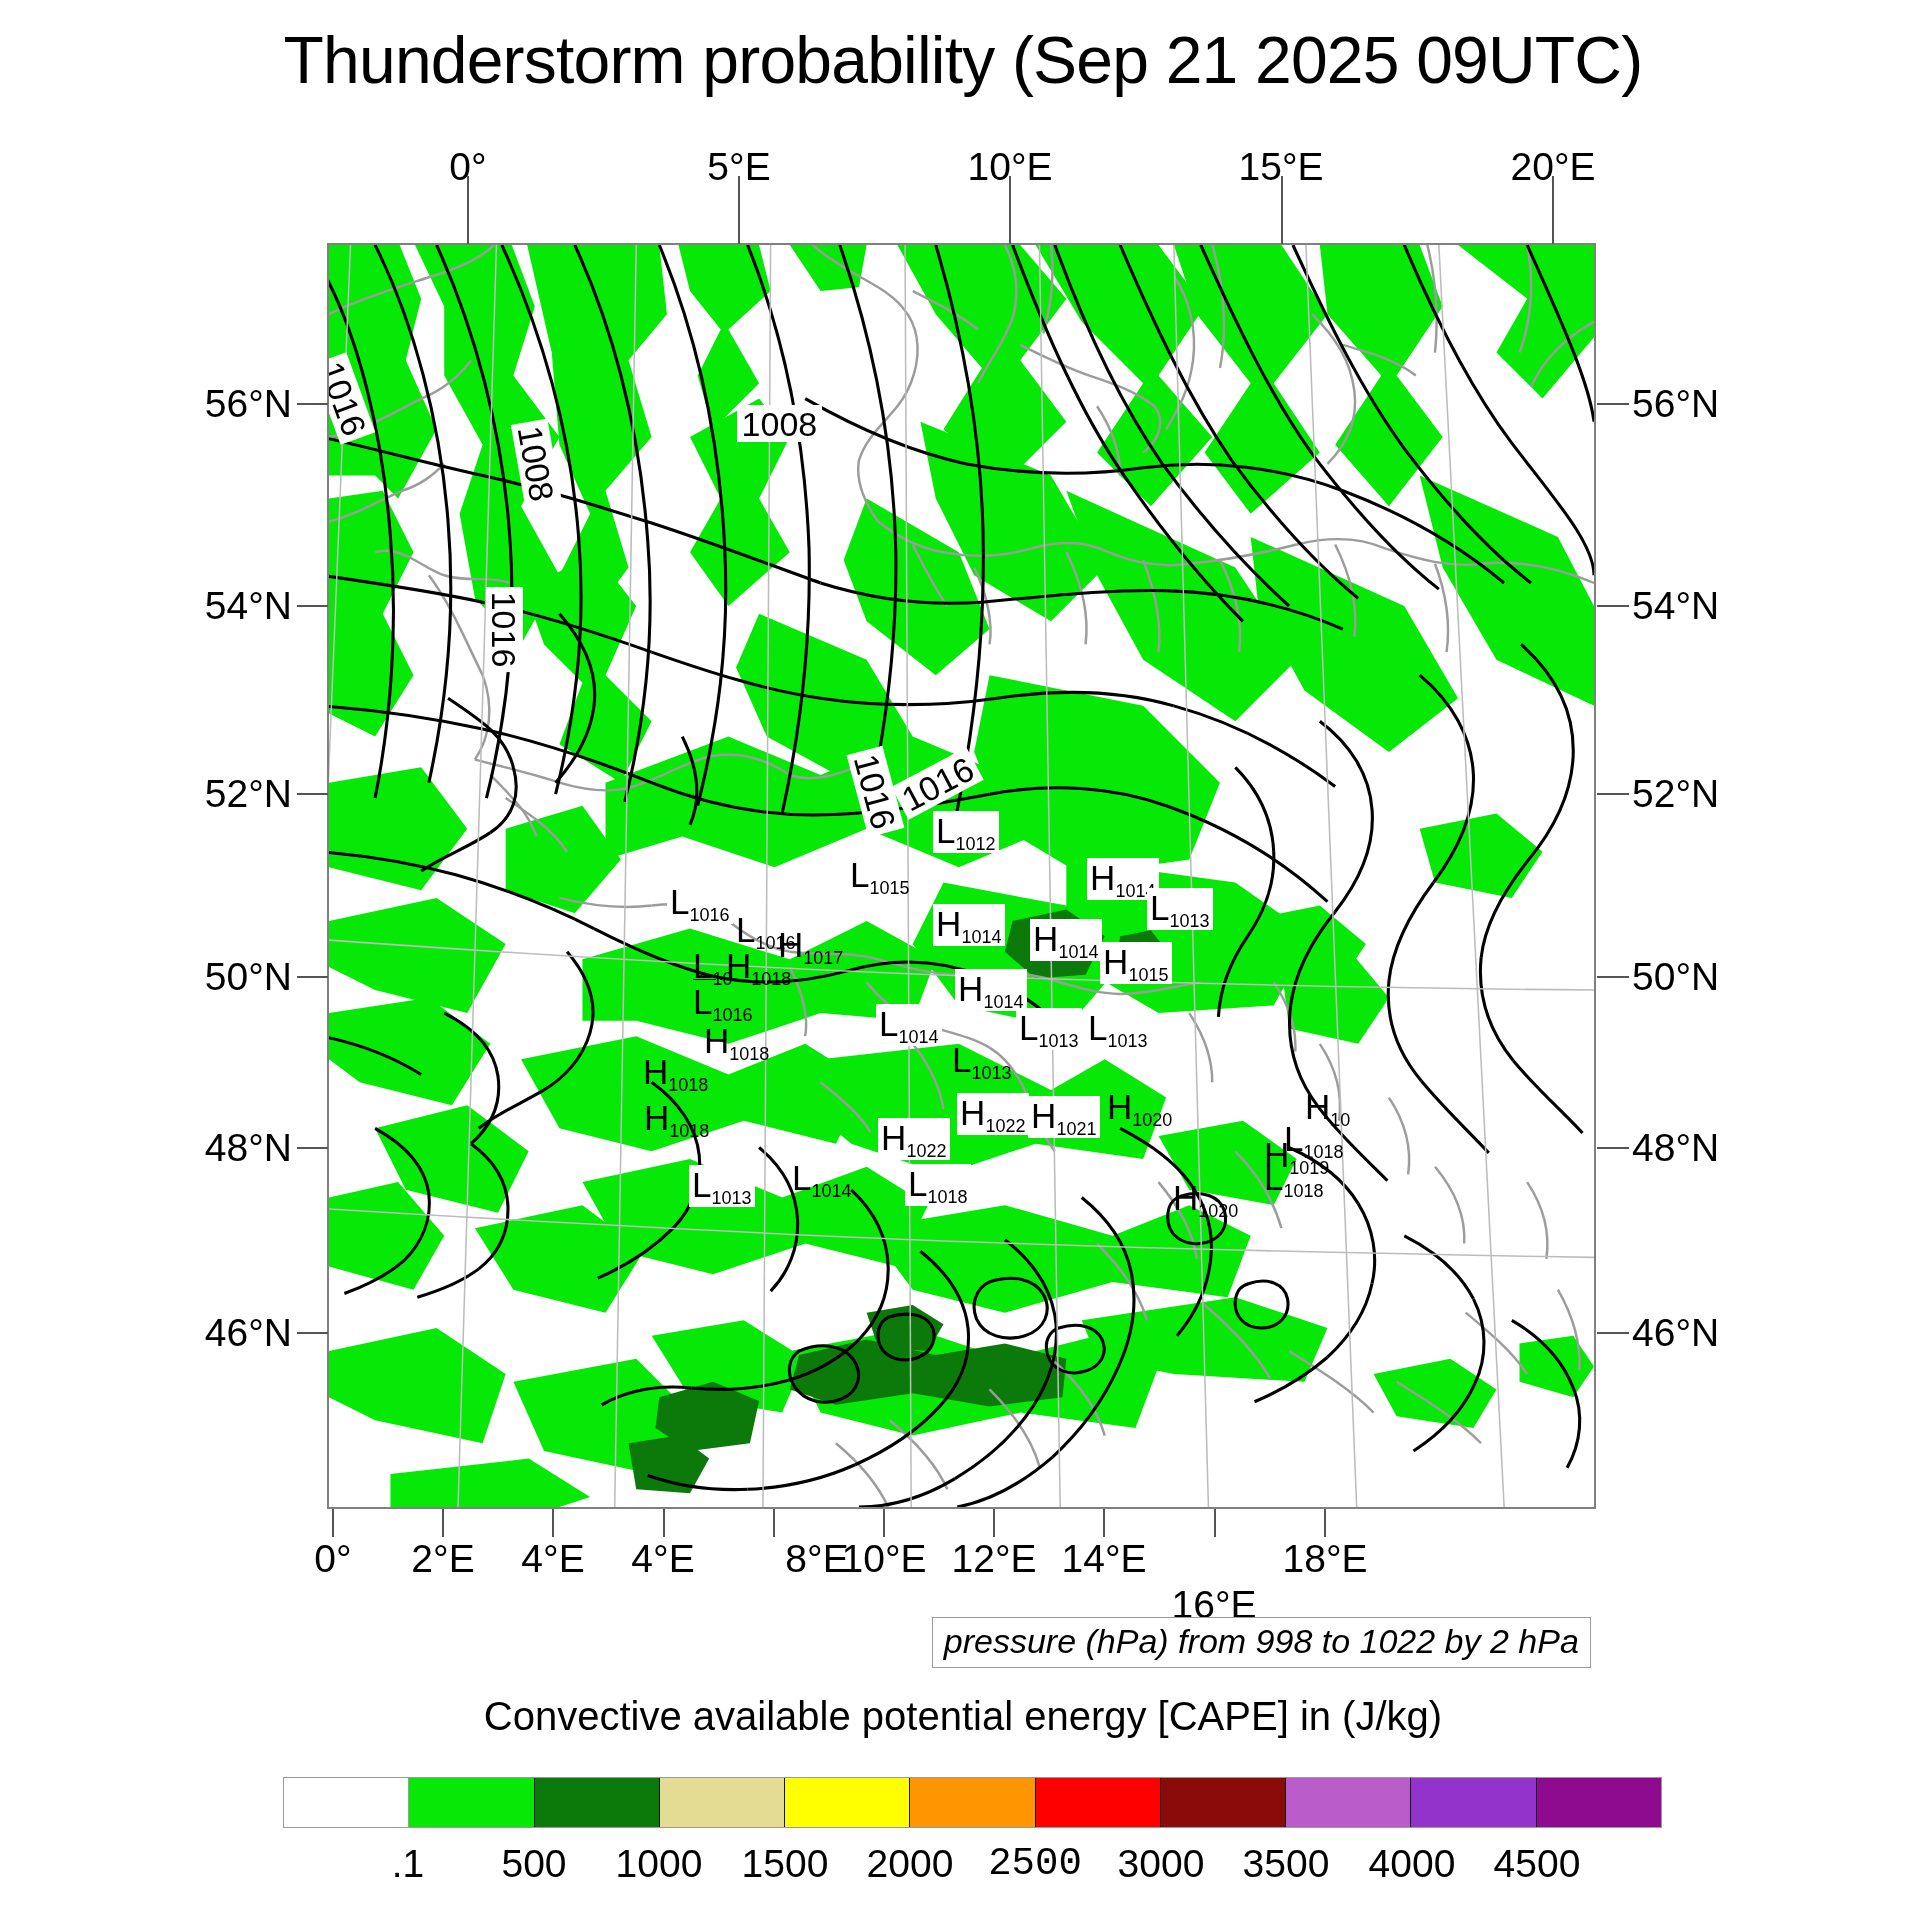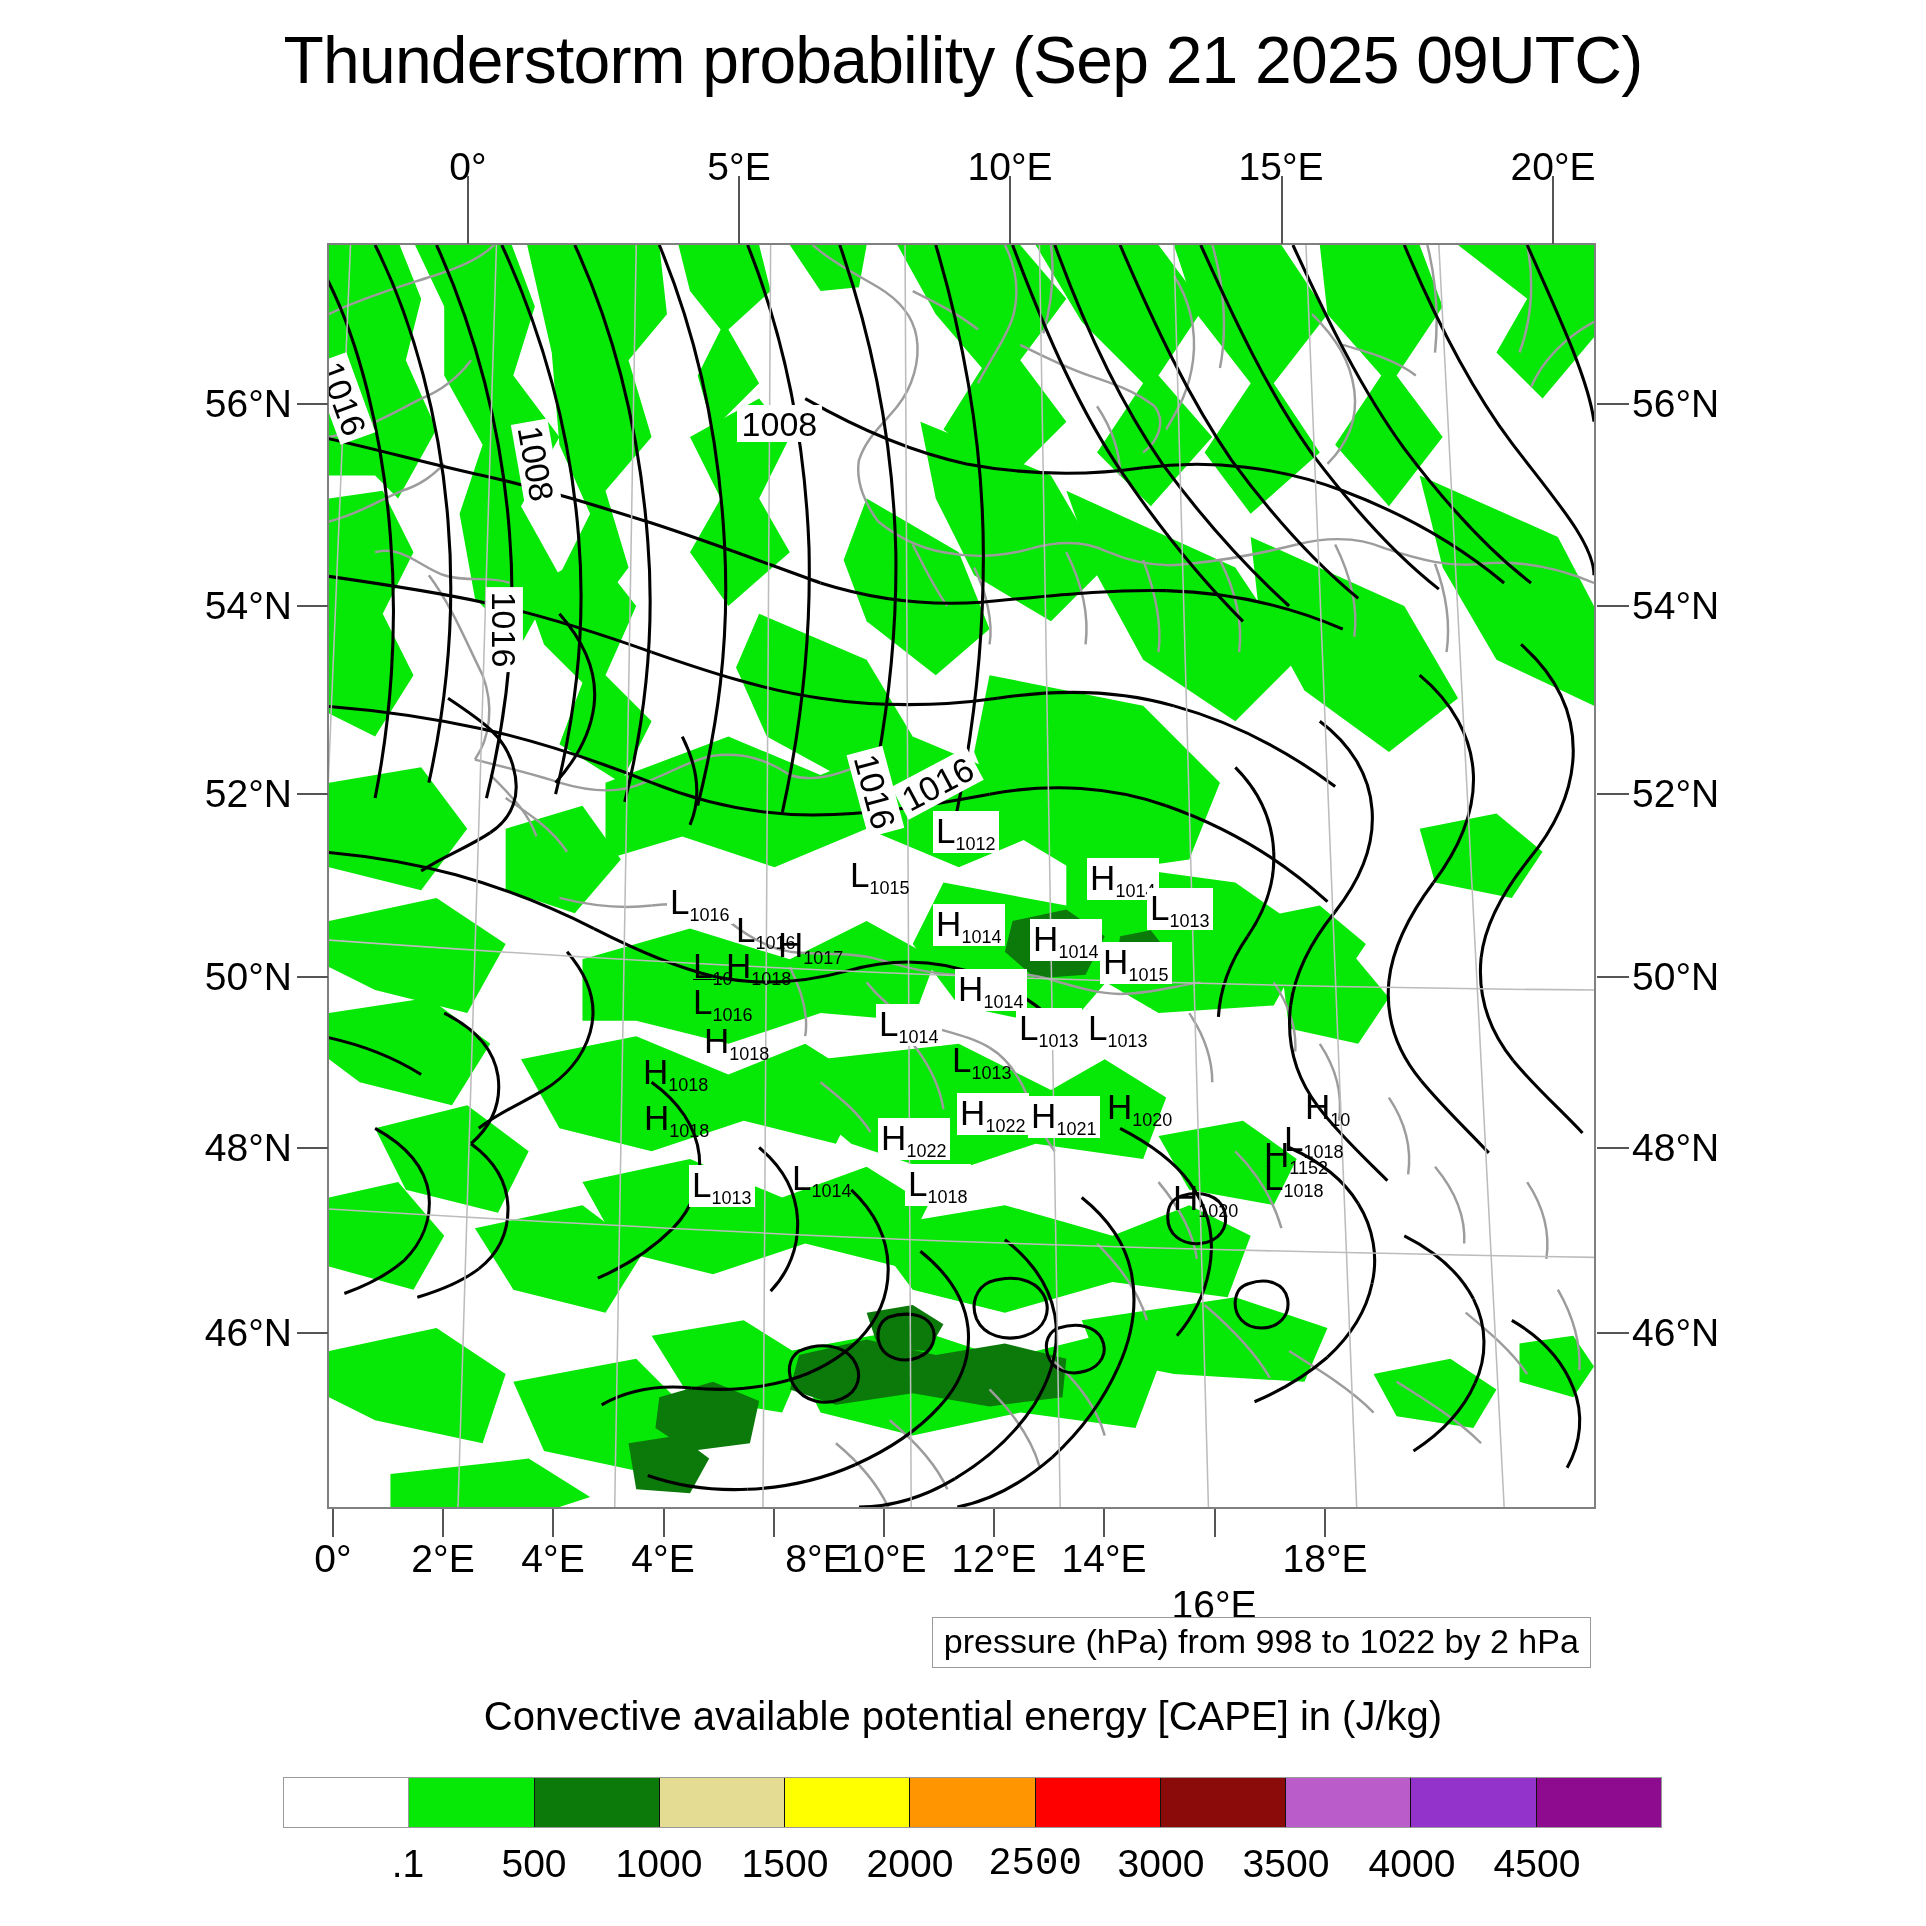--- a/index.html
+++ b/index.html
@@ -25,21 +25,21 @@
   .bot-lab{transform:translateX(-50%);}
   .lat-left{transform:translateY(-50%);text-align:right;}
   .lat-right{transform:translateY(-50%);text-align:left;}
 
   .tickmark{position:absolute;background:#555;}
 
   
   #pressure-note{
     position:absolute;left:932px;top:1617px;
     border:1.5px solid #9a9a9a;background:#fff;
-    padding:3.9px 10.8px 6.2px 10.8px;font-size:34px;white-space:nowrap;
+    padding:3.9px 10.8px 6.2px 10.8px;font-size:34px;white-space:nowrap;font-style:italic;
   }
 
   
   #cbar-title{
     position:absolute;left:0;top:1694px;width:1926px;text-align:center;font-size:40px;
   }
   #cbar{
     position:absolute;left:283px;top:1777px;width:1379px;height:51px;
     display:flex;border:1.5px solid #9a9a9a;box-sizing:border-box;
   }
@@ -378,21 +378,21 @@
     <div class="hl" style="left: 704px; top: 1023px;"><span class="big">H</span><span class="sub">1018</span></div>
     <div class="hl" style="left: 952px; top: 1042px;"><span class="big">L</span><span class="sub">1013</span></div>
     <div class="hl" style="left: 643px; top: 1054px;"><span class="big">H</span><span class="sub">1018</span></div>
     <div class="hl" style="left: 1107px; top: 1089px;"><span class="big">H</span><span class="sub">1020</span></div>
     <div class="hl boxed" style="left: 957px; top: 1093px;"><span class="big">H</span><span class="sub">1022</span></div>
     <div class="hl boxed" style="left: 1028px; top: 1096px;"><span class="big">H</span><span class="sub">1021</span></div>
     <div class="hl" style="left: 1305px; top: 1089px;"><span class="big">H</span><span class="sub">10</span></div>
     <div class="hl" style="left: 644px; top: 1100px;"><span class="big">H</span><span class="sub">1018</span></div>
     <div class="hl boxed" style="left: 878px; top: 1118px;"><span class="big">H</span><span class="sub">1022</span></div>
     <div class="hl" style="left: 1284px; top: 1121px;"><span class="big">L</span><span class="sub">1018</span></div>
-    <div class="hl" style="left: 1264px; top: 1137px;"><span class="big">H</span><span class="sub">1152</span></div>
+    <div class="hl" style="left: 1264px; top: 1137px;"><span class="big">H</span><span class="sub">1019</span></div>
     <div class="hl" style="left: 1264px; top: 1160px;"><span class="big">L</span><span class="sub">1018</span></div>
     <div class="hl boxed" style="left: 689px; top: 1165px;"><span class="big">L</span><span class="sub">1013</span></div>
     <div class="hl" style="left: 792px; top: 1160px;"><span class="big">L</span><span class="sub">1014</span></div>
     <div class="hl boxed" style="left: 905px; top: 1164px;"><span class="big">L</span><span class="sub">1018</span></div>
     <div class="hl" style="left: 1173px; top: 1180px;"><span class="big">H</span><span class="sub">1020</span></div>
   </div>
 
 <div id="top-labels">
     <div class="tick-lab top-lab" style="left: 468px; top: 145px;">0°</div>
     <div class="tickmark" style="left: 467px; top: 176px; width: 1.5px; height: 68px;"></div>

